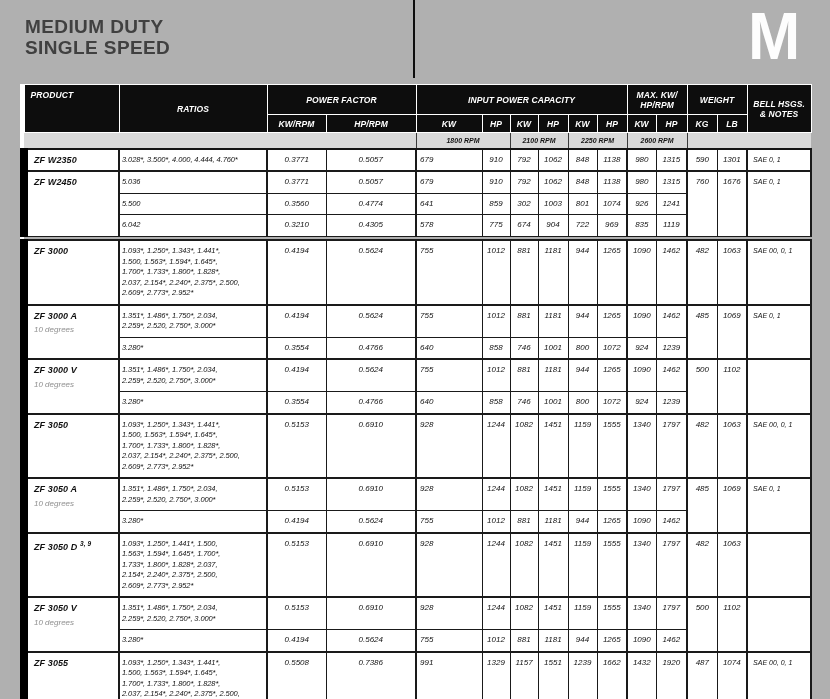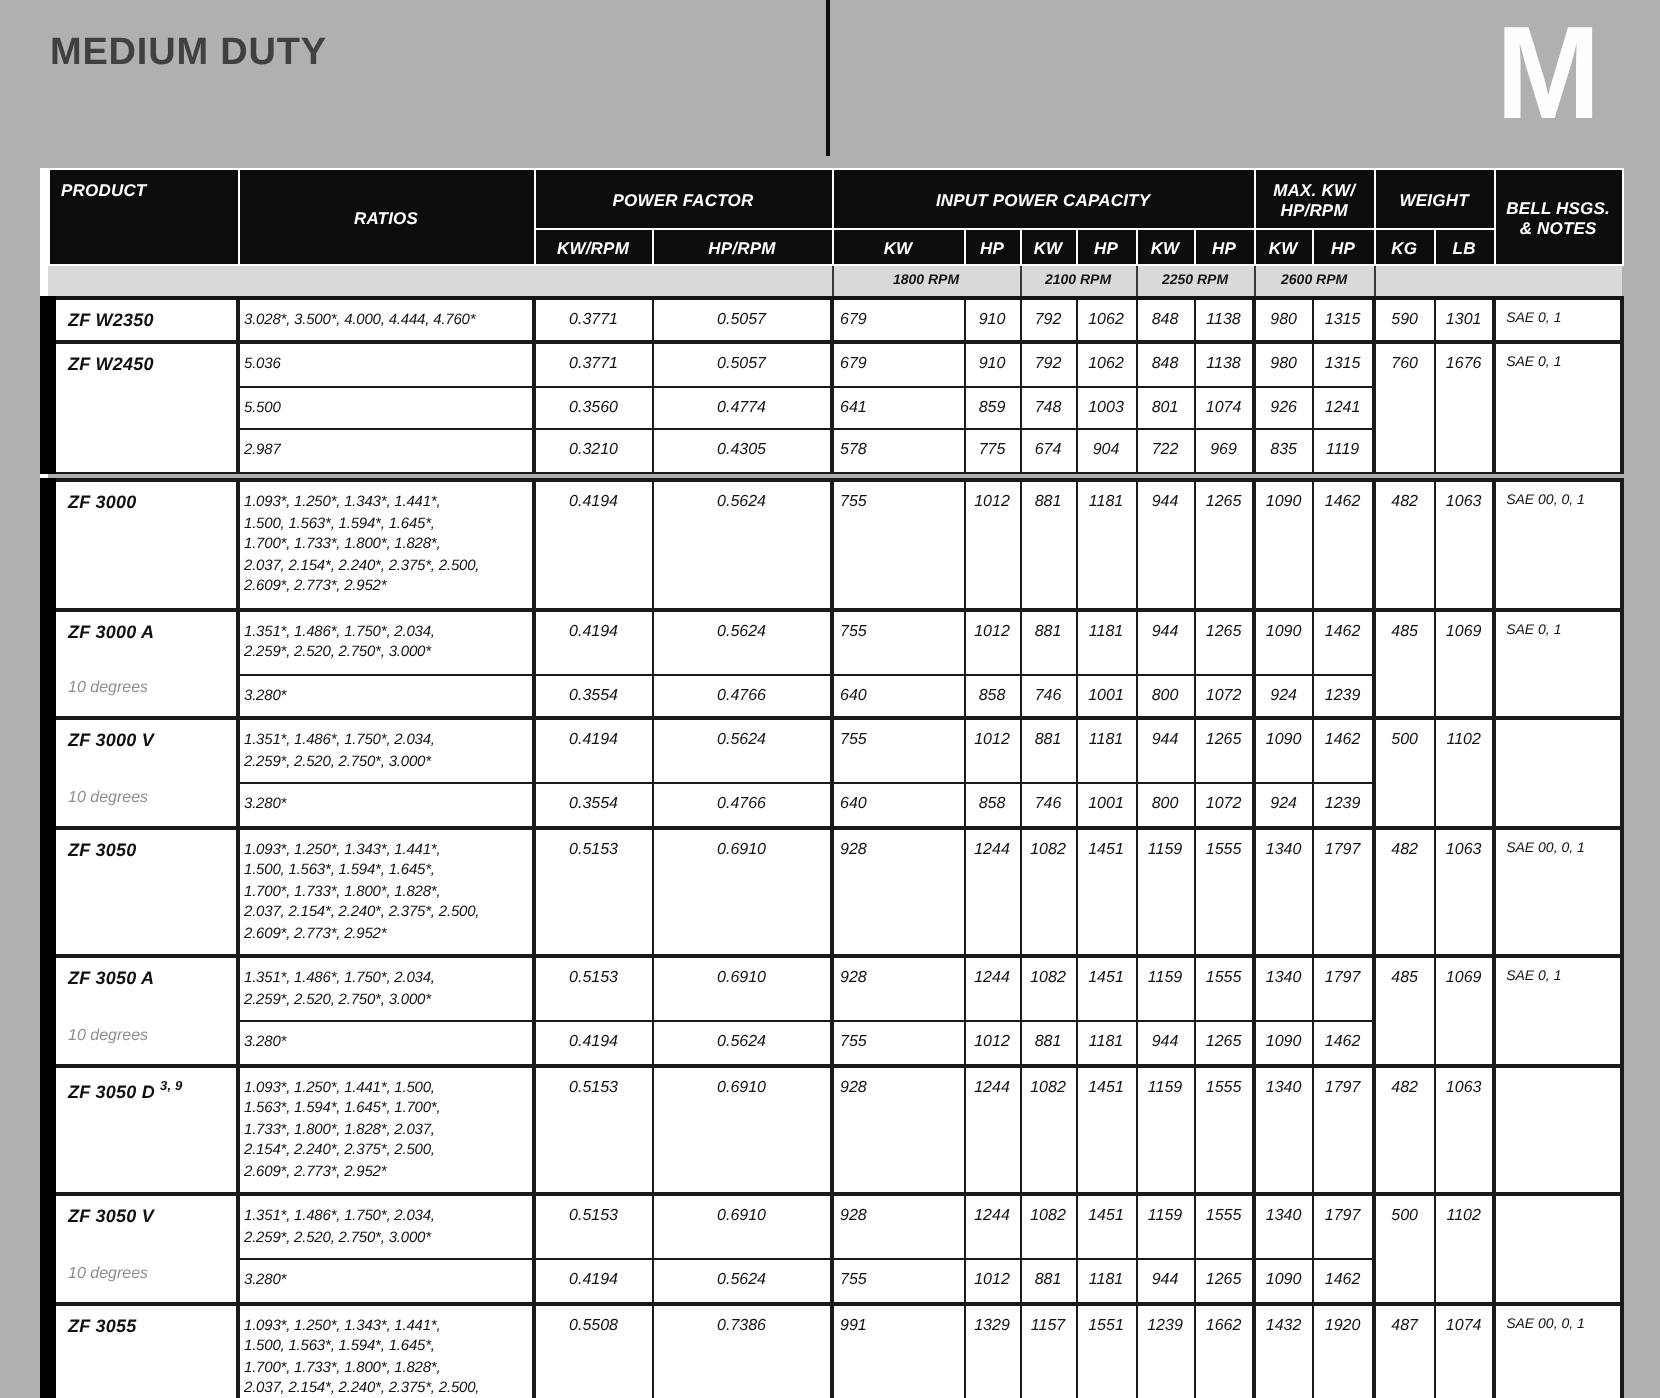--- a/index.html
+++ b/index.html
@@ -45,32 +45,33 @@
   td.c0 { border-left:8px solid #000000; }
   td.c1, td.c2, td.c4, td.c10, td.c12, td.c14 { border-left-width:2px; }
   td.c14 { border-right:2px solid #1a1a1a; }
 
   td.num { text-align:center; }
   td.num-right { padding-right:9px; }
   td.ratios { white-space:pre-line; font-size:7.5px; letter-spacing:-0.1px; padding-left:2px; line-height:10.5px; }
   td.product { padding-left:6px; }
   .pname { font-weight:bold; font-size:9px; letter-spacing:0.1px; }
   .pname sup { font-size:6.5px; font-weight:bold; vertical-align:super; }
-  .psub { color:#8f8f8f; font-size:8px; margin-top:18px; }
+  .psub { color:#8f8f8f; font-size:8px; margin-top:4px; }
   td.bell { font-size:7px; padding-left:5px; letter-spacing:0; }
   tr.spacer td { background:#b0b0b0; border:0; height:4px; padding:0; line-height:0; }
 </style>
 </head>
 <body>
 
 <div class="page">
 
   <div class="banner">
     <div class="title">
       <div>MEDIUM DUTY</div>
+      <div>SINGLE SPEED</div>
     </div>
     <div class="banner-divider"></div>
     <div class="corner-letter">M</div>
   </div>
 
   <div class="table-wrap">
     <table>
       <colgroup>
         <col style="width:95px">
           <col style="width:148px">
@@ -165,29 +166,29 @@
             <td rowspan="3" class="c12 num">760</td>
             <td rowspan="3" class="c13 num">1676</td>
             <td rowspan="3" class="c14 bell">SAE 0, 1</td>
           </tr>
           <tr class="sub-row">
             <td class="c1 ratios">5.500</td>
             <td class="c2 num">0.3560</td>
             <td class="c3 num">0.4774</td>
             <td class="c4 num-right">641</td>
             <td class="c5 num">859</td>
-            <td class="c6 num">748</td>
+            <td class="c6 num">302</td>
             <td class="c7 num">1003</td>
             <td class="c8 num">801</td>
             <td class="c9 num">1074</td>
             <td class="c10 num">926</td>
             <td class="c11 num">1241</td>
           </tr>
           <tr class="sub-row">
-            <td class="c1 ratios">2.987</td>
+            <td class="c1 ratios">6.042</td>
             <td class="c2 num">0.3210</td>
             <td class="c3 num">0.4305</td>
             <td class="c4 num-right">578</td>
             <td class="c5 num">775</td>
             <td class="c6 num">674</td>
             <td class="c7 num">904</td>
             <td class="c8 num">722</td>
             <td class="c9 num">969</td>
             <td class="c10 num">835</td>
             <td class="c11 num">1119</td>

